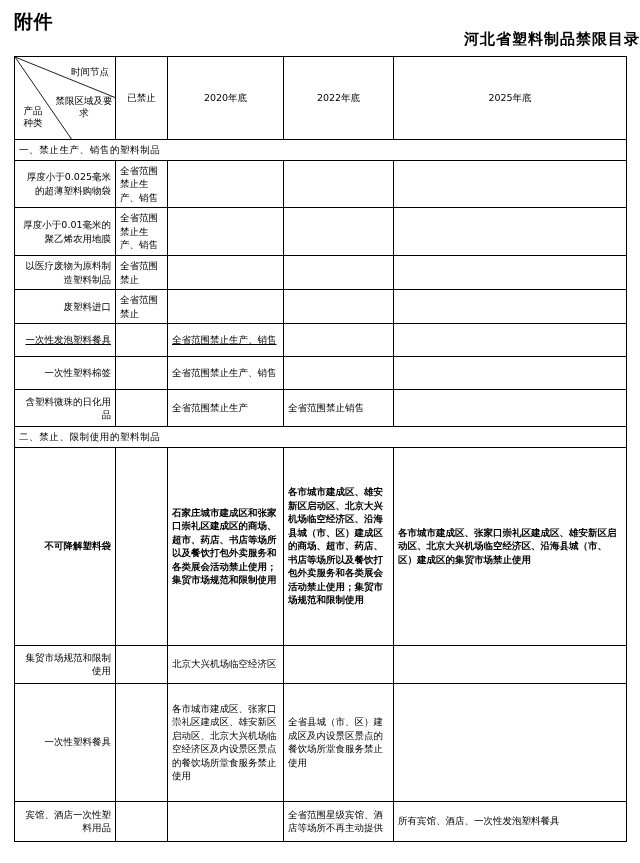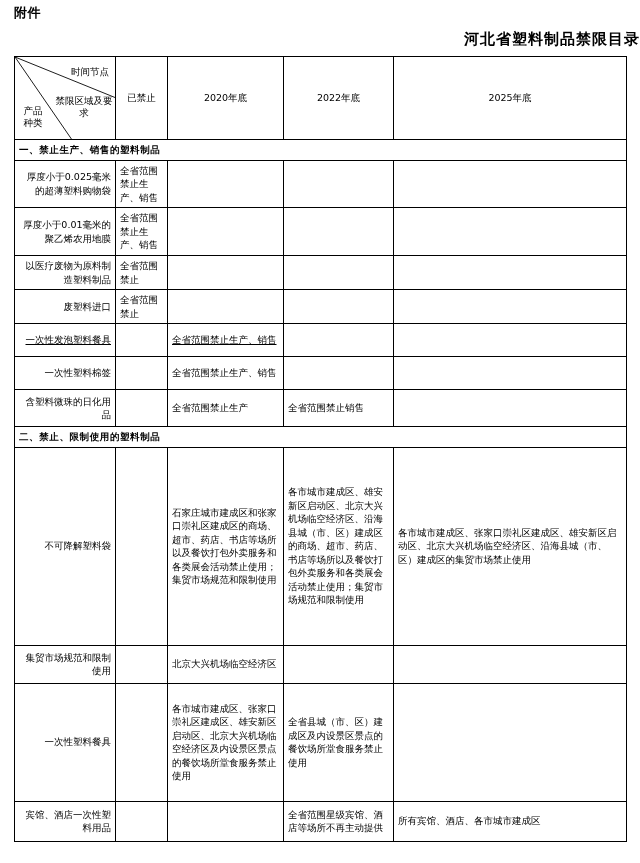--- a/index.html
+++ b/index.html
@@ -17,22 +17,22 @@
   }
   .page {
     width: 640px;
     height: 863px;
     position: relative;
     box-sizing: border-box;
   }
   .attachment-label {
     position: absolute;
     left: 14px;
-    top: 4px;
-    font-size: 13px;
+    top: 12px;
+    font-size: 19px;
     font-weight: 700;
     letter-spacing: 0.5px;
     line-height: 18px;
   }
   .doc-title {
     position: absolute;
     left: 0;
     right: 0;
     top: 28px;
     text-align: right;
@@ -89,31 +89,31 @@
   .hdr-lbl.prod-type   { left: 5px;   top: 48px; width: 26px; white-space: normal; }
   .hdr-col {
     text-align: center;
     font-size: 10.5px;
     height: 83px;
   }
 
   
   td.section-head {
     font-size: 11px;
-    font-weight: 700;
+    font-weight: 400;
     letter-spacing: 0.6px;
     text-align: left;
     padding: 3px 6px;
     height: 19px;
   }
 
   td.prod-cell { text-align: right; }
   td.val-cell  { text-align: left; }
 
-  .r-tall-bag   td { height: 198px; }
+  .r-tall-bag   td { height: 198px; font-weight: bold; }
   .r-straw      td { height: 38px; }
   .r-tableware  td { height: 118px; }
   .r-hotel      td { height: 40px; }
   .r-thin-bag   td { height: 47px; }
   .r-film       td { height: 48px; }
   .r-medical    td { height: 33px; }
   .r-import     td { height: 30px; }
   .r-foam       td { height: 33px; text-decoration: underline; }
   .r-swab       td { height: 33px; }
   .r-microbead  td { height: 37px; }
@@ -238,19 +238,19 @@
         <td class="val-cell">各市城市建成区、张家口崇礼区建成区、雄安新区启动区、北京大兴机场临空经济区及内设景区景点的餐饮场所堂食服务禁止使用</td>
         <td class="val-cell">全省县城（市、区）建成区及内设景区景点的餐饮场所堂食服务禁止使用</td>
         <td class="val-cell"></td>
       </tr>
 
       <tr class="r-hotel">
         <td class="prod-cell">宾馆、酒店一次性塑料用品</td>
         <td class="val-cell"></td>
         <td class="val-cell"></td>
         <td class="val-cell">全省范围星级宾馆、酒店等场所不再主动提供</td>
-        <td class="val-cell">所有宾馆、酒店、各市城市建成区</td>
+        <td class="val-cell">所有宾馆、酒店、一次性发泡塑料餐具</td>
       </tr>
 
     </tbody>
   </table>
 
 </div>
 
 </body></html>

